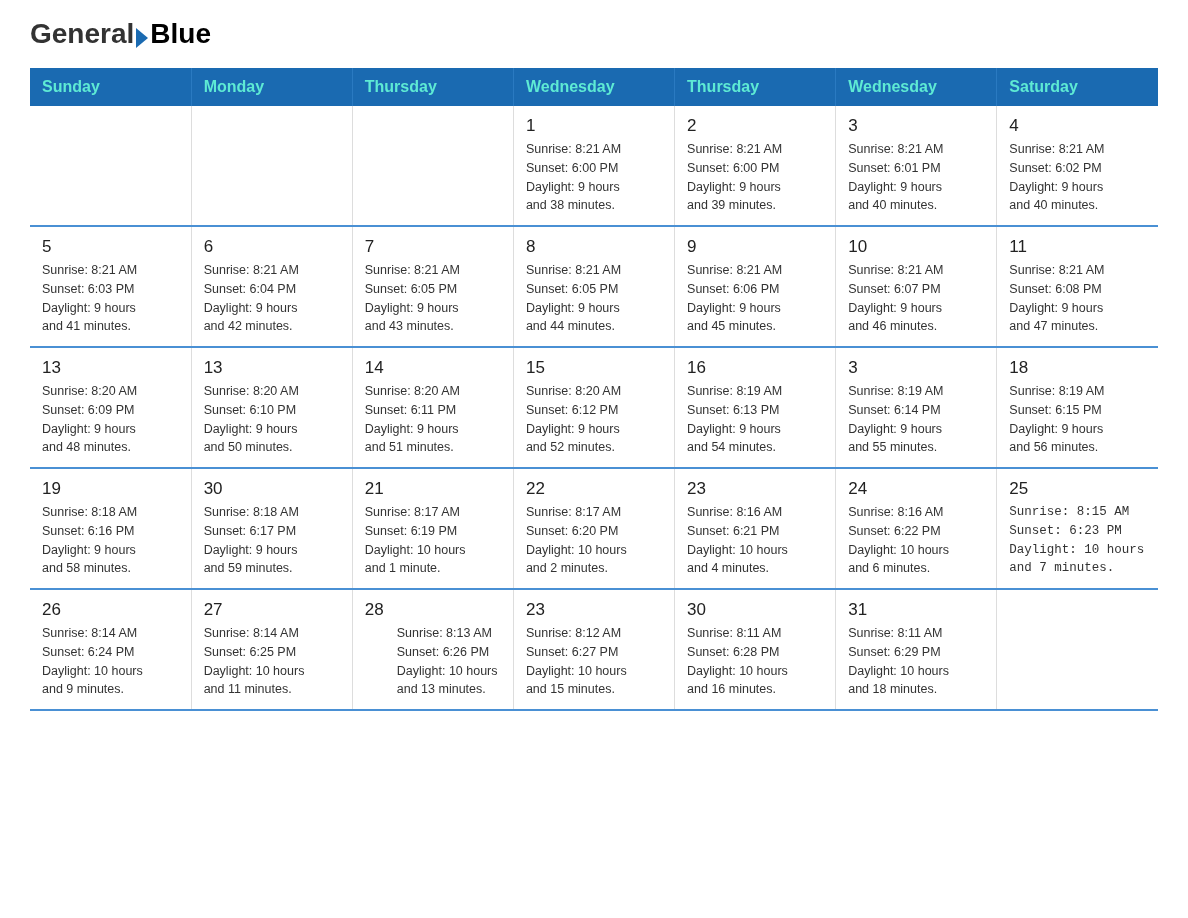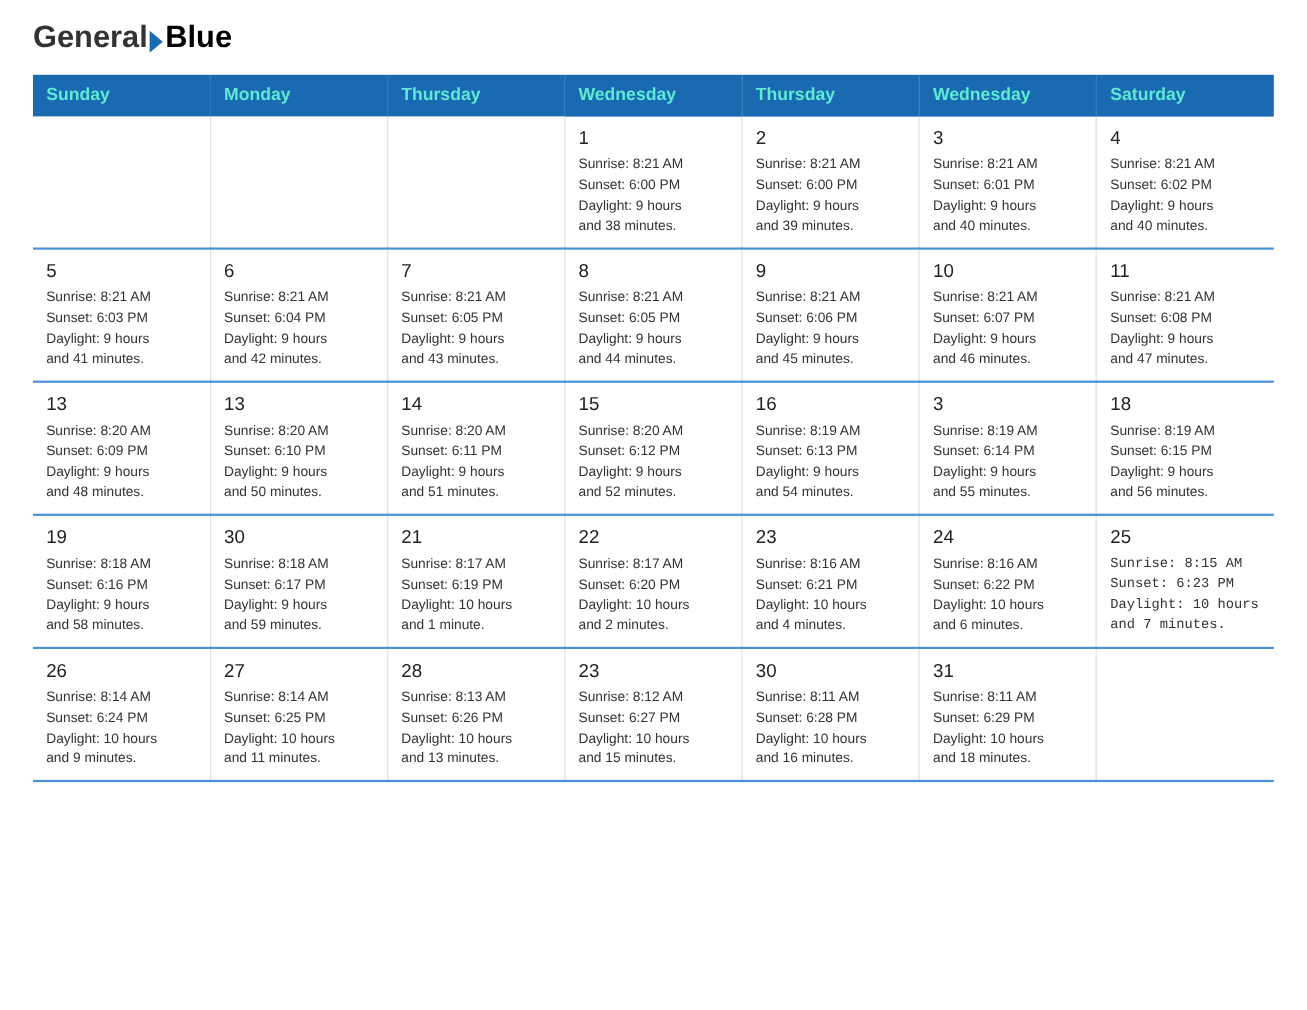--- a/index.html
+++ b/index.html
@@ -333,21 +333,21 @@
         </td>
         <td>
           <div class="day-number">27</div>
           <div class="day-info" style="white-space: pre-line;">Sunrise: 8:14 AM
 Sunset: 6:25 PM
 Daylight: 10 hours
 and 11 minutes.</div>
         </td>
         <td>
           <div class="day-number">28</div>
-          <div class="day-info" style="white-space: pre-line;">Sunrise: 8:13 AM
+          <div class="day-info" style="white-space: pre-line; margin-left: 32px;">Sunrise: 8:13 AM
 Sunset: 6:26 PM
 Daylight: 10 hours
 and 13 minutes.</div>
         </td>
         <td>
           <div class="day-number">23</div>
           <div class="day-info" style="white-space: pre-line;">Sunrise: 8:12 AM
 Sunset: 6:27 PM
 Daylight: 10 hours
 and 15 minutes.</div>

